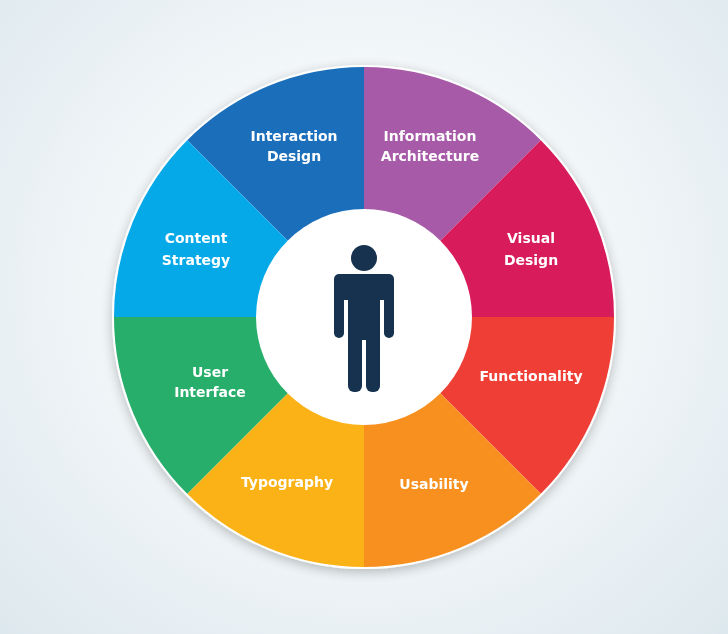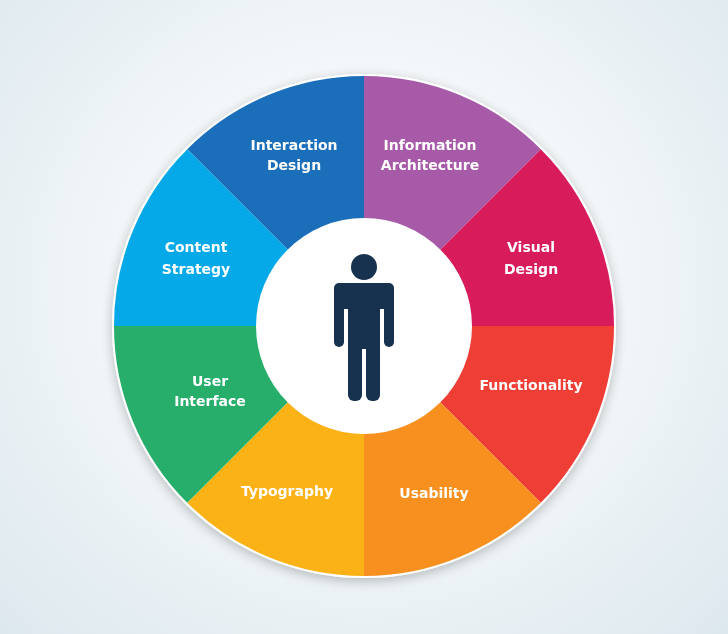--- a/index.html
+++ b/index.html
@@ -2,21 +2,21 @@
 <html><head>
 <meta charset="utf-8">
 <style>
   html, body { margin:0; padding:0; }
   body {
     width:728px; height:634px; overflow:hidden;
     background: radial-gradient(ellipse at 50% 45%, #ffffff 0%, #f3f7f9 45%, #dde8ee 100%);
     font-family: "DejaVu Sans", "Liberation Sans", sans-serif;
     position:relative;
   }
-  #stage { position:absolute; left:0; top:9px; width:728px; height:618px; }
+  #stage { position:absolute; left:0; top:0; width:728px; height:618px; }
   svg text { font-family: "DejaVu Sans", "Liberation Sans", sans-serif; font-weight:bold; fill:#ffffff; font-size:14px; }
 </style>
 </head>
 <body>
 
 <div id="stage">
   <svg width="728" height="634" viewBox="0 0 728 634" xmlns="http://www.w3.org/2000/svg">
     <defs>
       <filter id="shadow" x="-20%" y="-20%" width="140%" height="140%">
         <feGaussianBlur in="SourceAlpha" stdDeviation="6"></feGaussianBlur>

